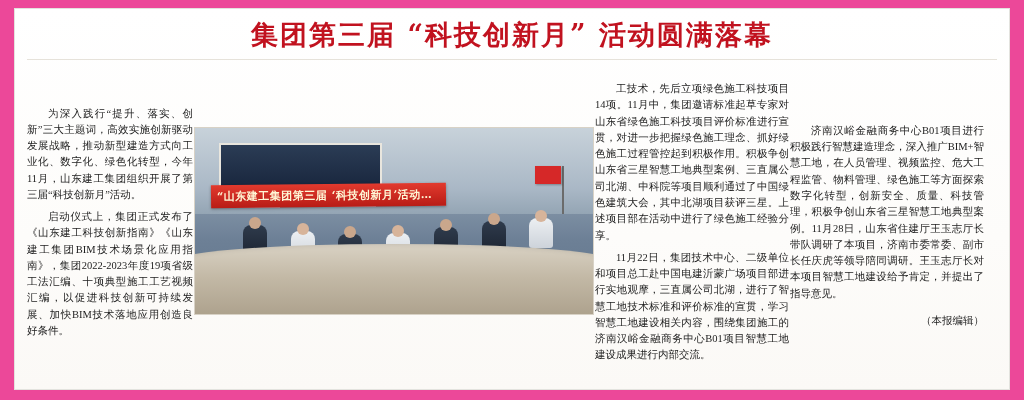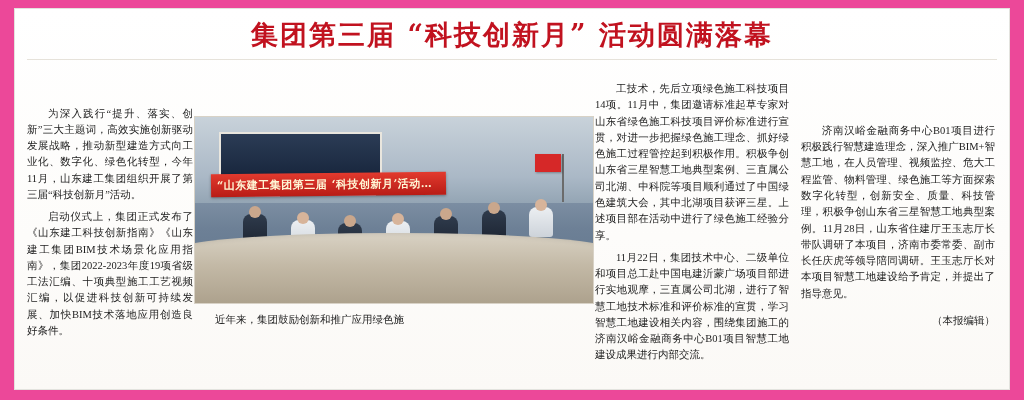--- a/index.html
+++ b/index.html
@@ -53,21 +53,21 @@
     height: 318px;
     align-items: center;
   }
   .col {
     position: relative;
     box-sizing: border-box;
   }
   .col-1 { width: 166px; }
   .col-2 { width: 400px; }
   .col-3 { width: 194px; }
-  .col-4 { width: 194px; margin-left: 11px; }
+  .col-4 { width: 194px; }
 
   .col-divider {
     width: 1px;
     background: #ece9e2;
     flex: 0 0 1px;
   }
 
   p.para {
     margin: 0 0 6px 0;
     font-size: 10.5px;
@@ -181,21 +181,20 @@
           <div class="seat white" style="left:24%; top:55%;"></div>
           <div class="seat" style="left:36%; top:57%;"></div>
           <div class="seat white" style="left:48%; top:56%;"></div>
           <div class="seat" style="left:60%; top:53%;"></div>
           <div class="seat" style="left:72%; top:50%;"></div>
           <div class="seat white" style="left:84%; top:48%;"></div>
           <div class="seat" style="left:6%; top:70%;"></div>
           <div class="seat" style="left:78%; top:70%;"></div>
           <div class="ph-table"></div>
         </div>
-        <p class="para">近年来，集团鼓励创新和推广应用绿色施</p>
       </div>
 
       <div class="col-divider"></div>
 
       <div class="col col-3">
         <p class="para">工技术，先后立项绿色施工科技项目14项。11月中，集团邀请标准起草专家对山东省绿色施工科技项目评价标准进行宣贯，对进一步把握绿色施工理念、抓好绿色施工过程管控起到积极作用。积极争创山东省三星智慧工地典型案例、三直属公司北湖、中科院等项目顺利通过了中国绿色建筑大会，其中北湖项目获评三星。上述项目部在活动中进行了绿色施工经验分享。</p>
         <p class="para">11月22日，集团技术中心、二级单位和项目总工赴中国电建沂蒙广场项目部进行实地观摩，三直属公司北湖，进行了智慧工地技术标准和评价标准的宣贯，学习智慧工地建设相关内容，围绕集团施工的济南汉峪金融商务中心B01项目智慧工地建设成果进行内部交流。</p>
       </div>
 
       <div class="col-divider"></div>

